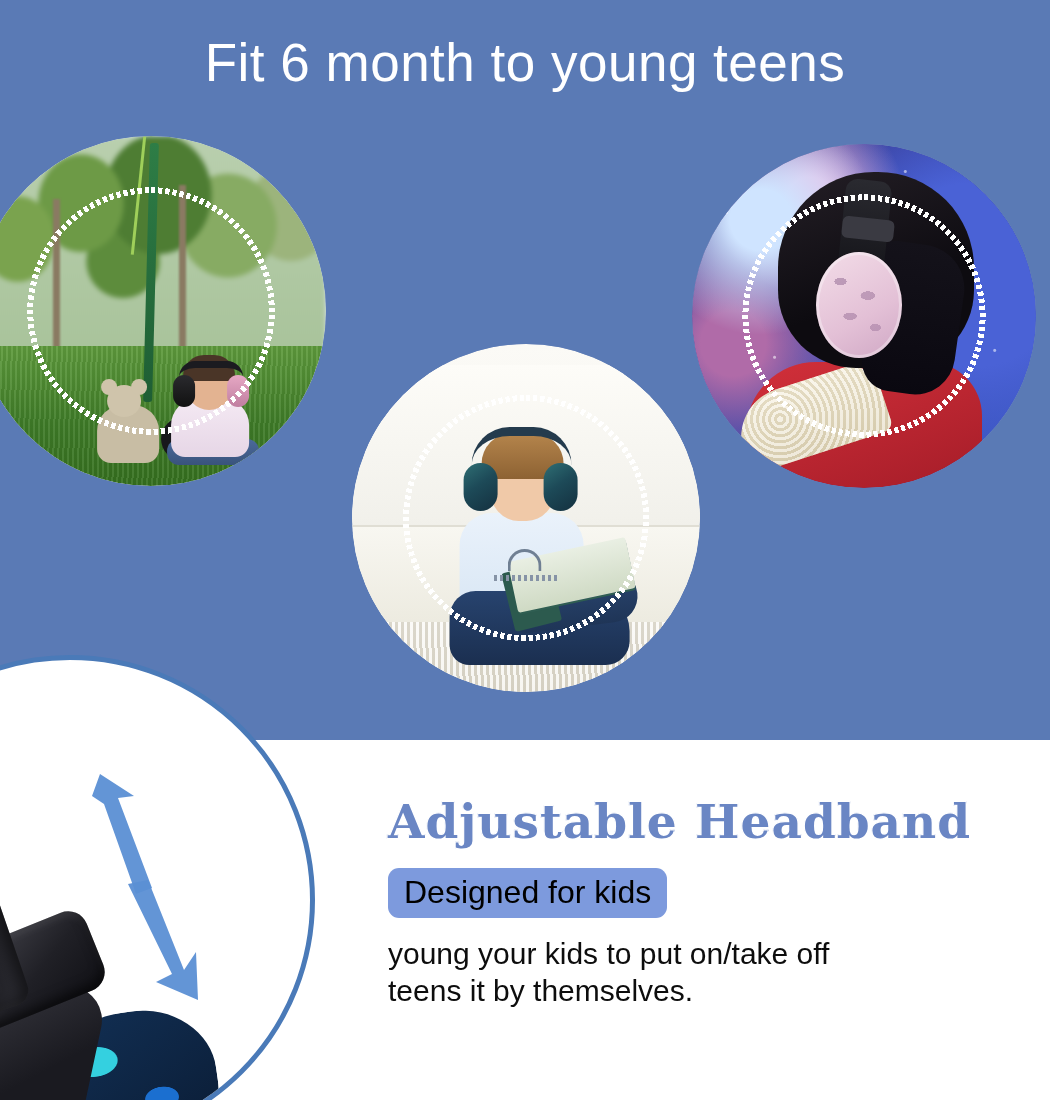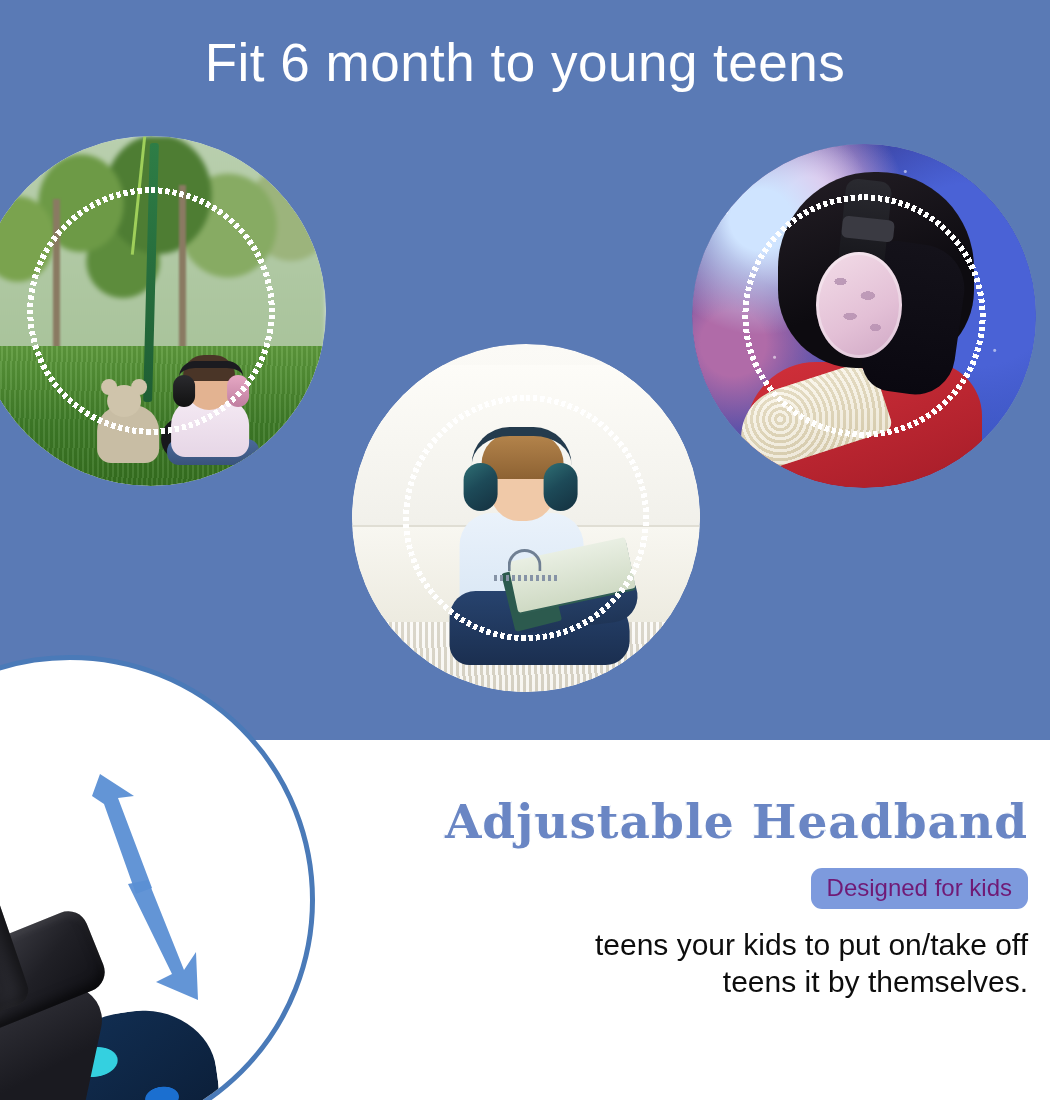--- a/index.html
+++ b/index.html
@@ -299,36 +299,36 @@
     content:""; position:absolute; inset:0;
     background:
       linear-gradient(58deg, rgba(120,220,255,.8) 0 2px, transparent 2px 14px),
       linear-gradient(-48deg, rgba(255,255,255,.55) 0 2px, transparent 2px 18px),
       linear-gradient(30deg, rgba(90,180,255,.5) 0 3px, transparent 3px 22px);
   }
   .arrow{ position:absolute; }
   .arrow svg{ display:block; }
 
   
-  .text-col{ position:absolute; left:388px; top:796px; width:640px;text-align:right; }
+  .text-col{ position:absolute; left:388px; top:796px; width:640px; }
   .sub-heading{
     font-family:"DejaVu Serif", serif;
     font-size:47px; font-weight:700; letter-spacing:1px;
     color:#6a86c4; white-space:nowrap; line-height:1.1;
     text-shadow:
       1px 1px 0 #ffffff, -1px -1px 0 #ffffff,
       1px -1px 0 #ffffff, -1px 1px 0 #ffffff,
       2px 2px 0 rgba(255,255,255,.9);
     -webkit-text-stroke:1.5px #5b79bd;
     paint-order:stroke fill;
   }
   .badge{
     display:inline-block; margin-top:20px;
-    background:#7d9add; color:#701a75;
-    font-size:24px; font-weight:400;
+    background:#7d9add; color:#000000;
+    font-size:32px; font-weight:400;
     padding:6px 16px 8px 16px; border-radius:11px;
     line-height:1.15;
   }
   .body-text{
     margin-top:18px; color:#0d0d0d;
     font-size:30px; line-height:1.22; font-weight:400;
   }
 </style>
 </head>
 <body>
@@ -419,18 +419,18 @@
           <polygon points="6,6 26,2 62,92 74,74 76,122 34,104 50,96" fill="#5b8fd4" opacity="0.95"></polygon>
         </svg>
       </div>
     </div>
   </div>
 
   <div class="text-col">
     <div class="sub-heading">Adjustable  Headband</div>
     <div class="badge">Designed for kids</div>
     <div class="body-text">
-      <div>teens your kids to put on/take off</div>
+      <div>young your kids to put on/take off</div>
       <div>teens it by themselves.</div>
     </div>
   </div>
 
 </div>
 
 </body></html>

